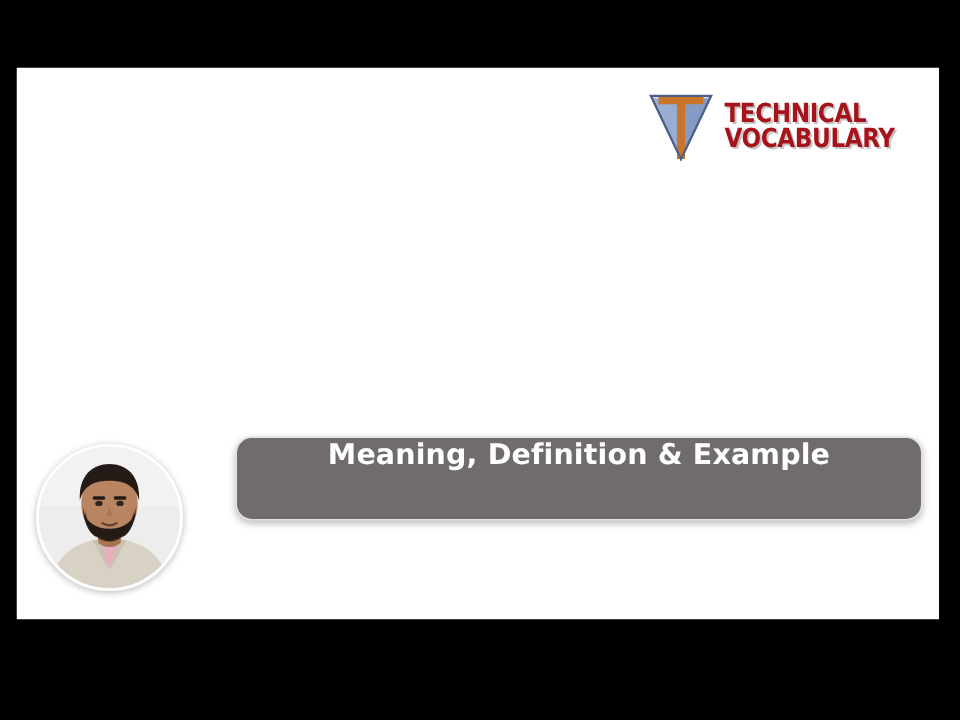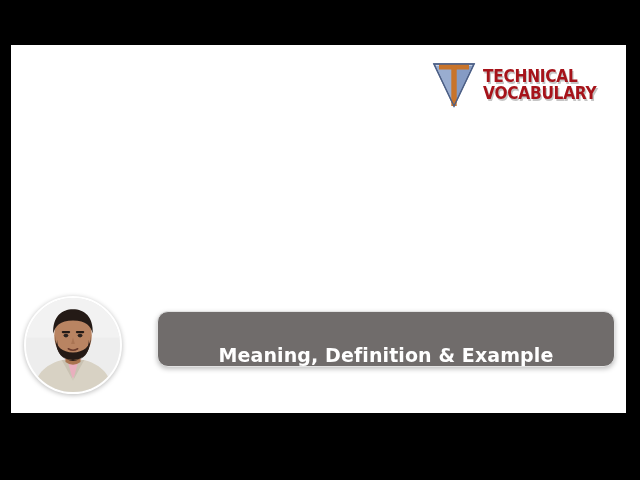--- a/index.html
+++ b/index.html
@@ -114,29 +114,29 @@
     box-shadow: 0 1px 5px rgba(0,0,0,0.28);
     overflow: hidden;
     z-index: 12;
   }
   #avatar svg { display: block; width: 100%; height: 100%; }
 
   
   #subtitle-bar {
     position: absolute;
     left: 146px;
-    top: 266px;
+    top: 246px;
     width: 456px;
     height: 54px;
     background: #706C6B;
     border-radius: 11px;
     border: 1px solid #e2e2e2;
     box-shadow: 0 2px 5px rgba(0,0,0,0.25);
     display: flex;
-    align-items: flex-end;
+    align-items: flex-start;
     justify-content: center;
     z-index: 12;
   }
   #subtitle-text {
     font-family: "DejaVu Sans", sans-serif;
     font-weight: bold;
     font-size: 19px;
     color: #ffffff;
     letter-spacing: 0.1px;
     white-space: nowrap;

